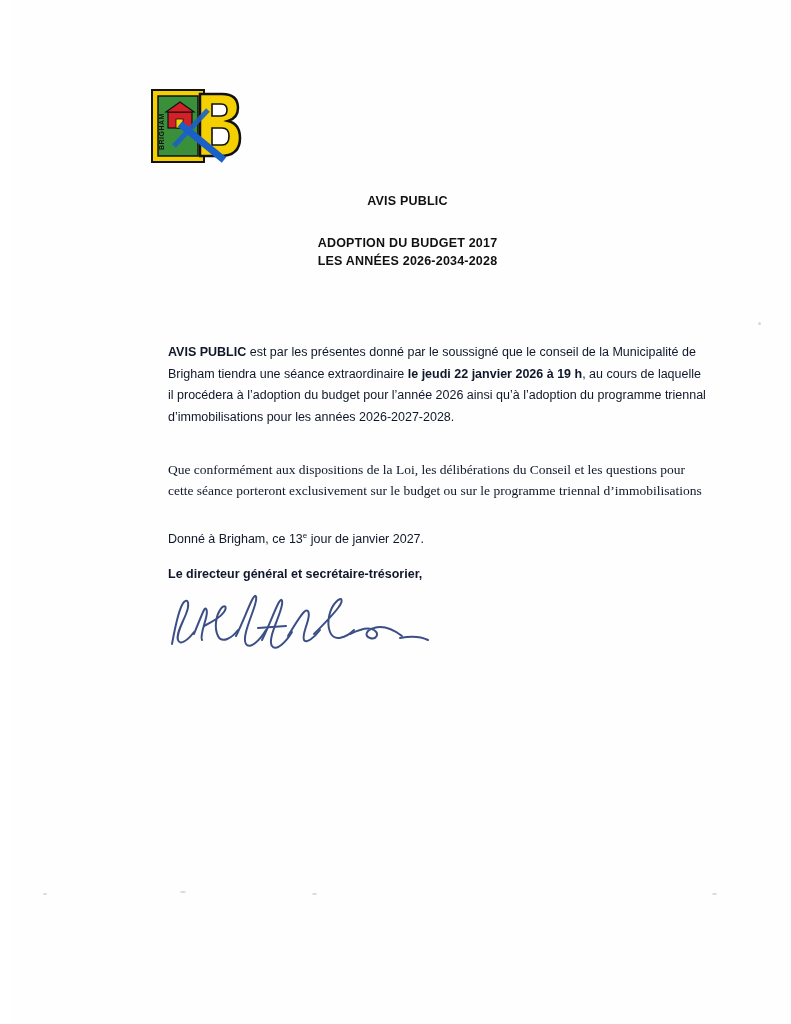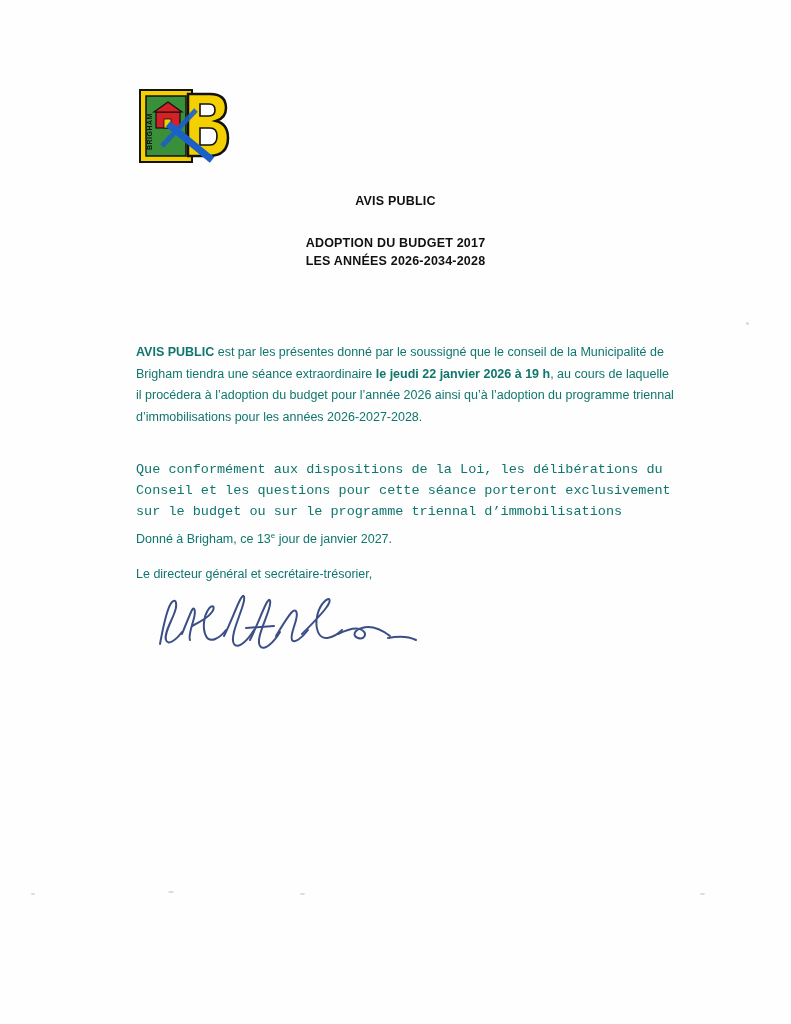--- a/index.html
+++ b/index.html
@@ -12,20 +12,21 @@
     height: 1024px;
     position: relative;
     font-family: "Liberation Sans", sans-serif;
     color: #1a1a1a;
     overflow: hidden;
   }
   .page {
     position: absolute;
     inset: 0;
     background: #fefefe;
+    margin-left: 12px;
   }
 
   
   .logo-wrap {
     position: absolute;
     left: 138px;
     top: 88px;
     width: 96px;
     height: 76px;
   }
@@ -44,43 +45,43 @@
     line-height: 18px;
     color: #111;
   }
   .heading .grp { margin-bottom: 0; }
   .heading .grp2 { margin-top: 24px; }
   .heading div { white-space: nowrap; }
 
   
   .body-block {
     position: absolute;
-    left: 136px;
+    left: 156px;
     width: 540px;
     font-size: 12.5px;
-    color: #0f766e;
+    color: #0f172a;
   }
   .p1 {
     top: 342px;
     line-height: 21.5px;
   }
   .p1 b { font-weight: bold; }
   .p2 {
     top: 459px;
     line-height: 21px;
-    font-family: Liberation Mono, monospace;
+    font-family: Liberation Serif, serif;
     font-size: 13.5px;
   }
   .p3 {
     top: 529px;
     line-height: 20px;
   }
   .p4 {
     top: 564px;
-    font-weight: normal;
+    font-weight: bold;
     line-height: 20px;
   }
   .p5 {
     top: 663px;
     line-height: 20px;
   }
   sup.ord {
     font-size: 8px;
     vertical-align: super;
     line-height: 0;

